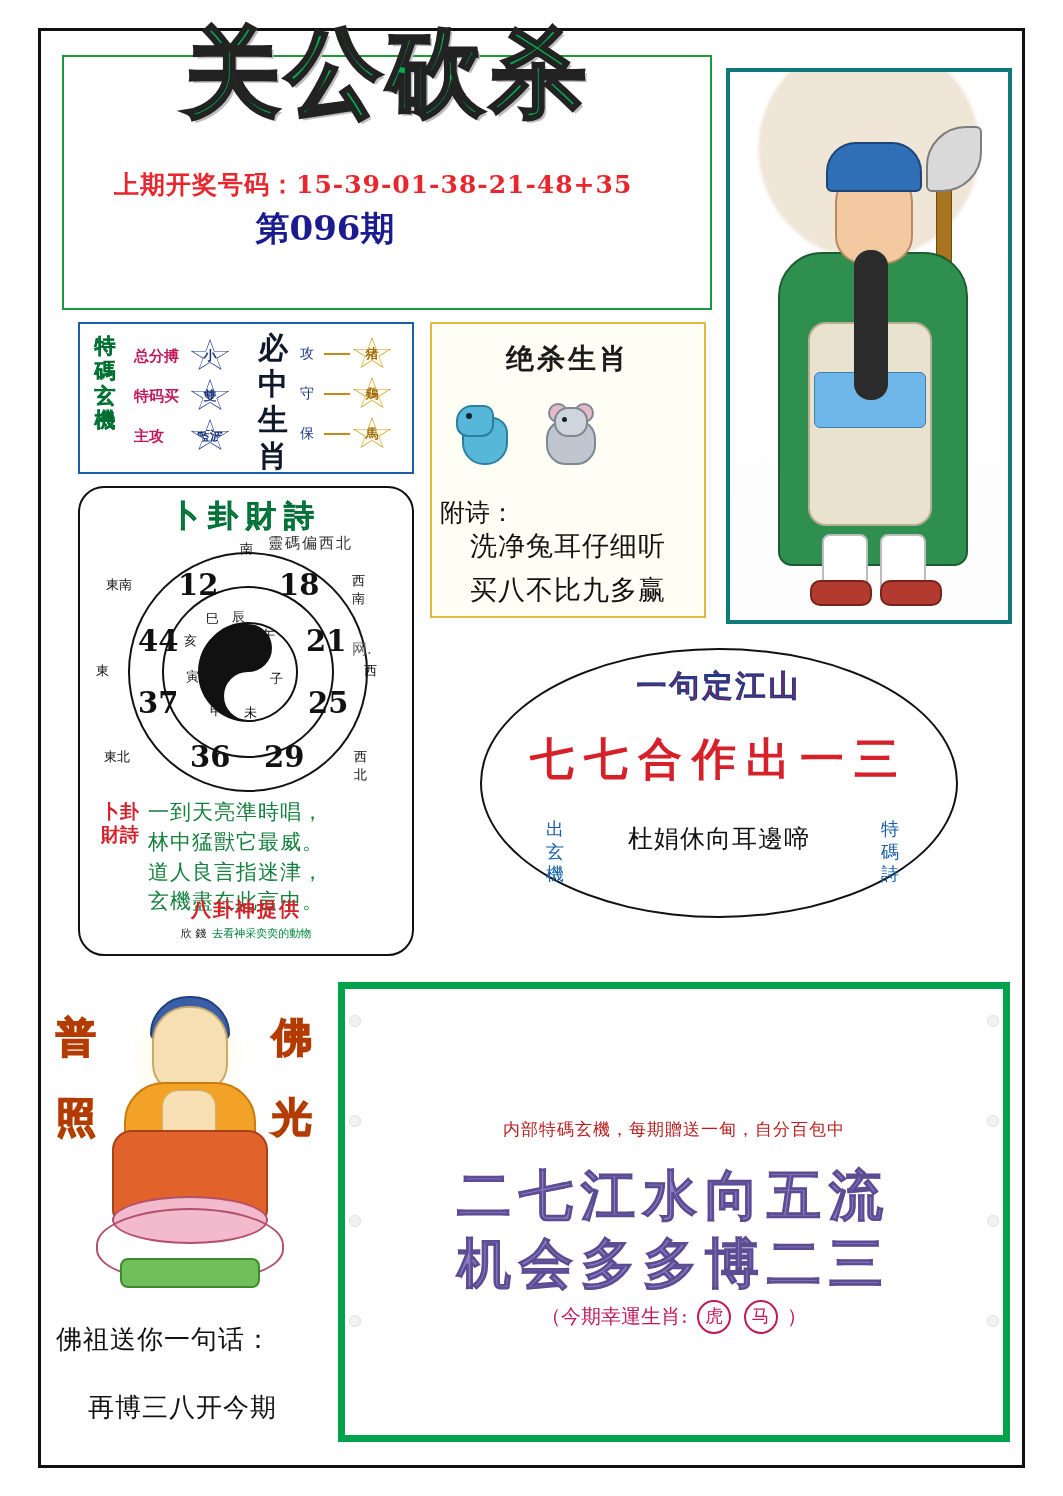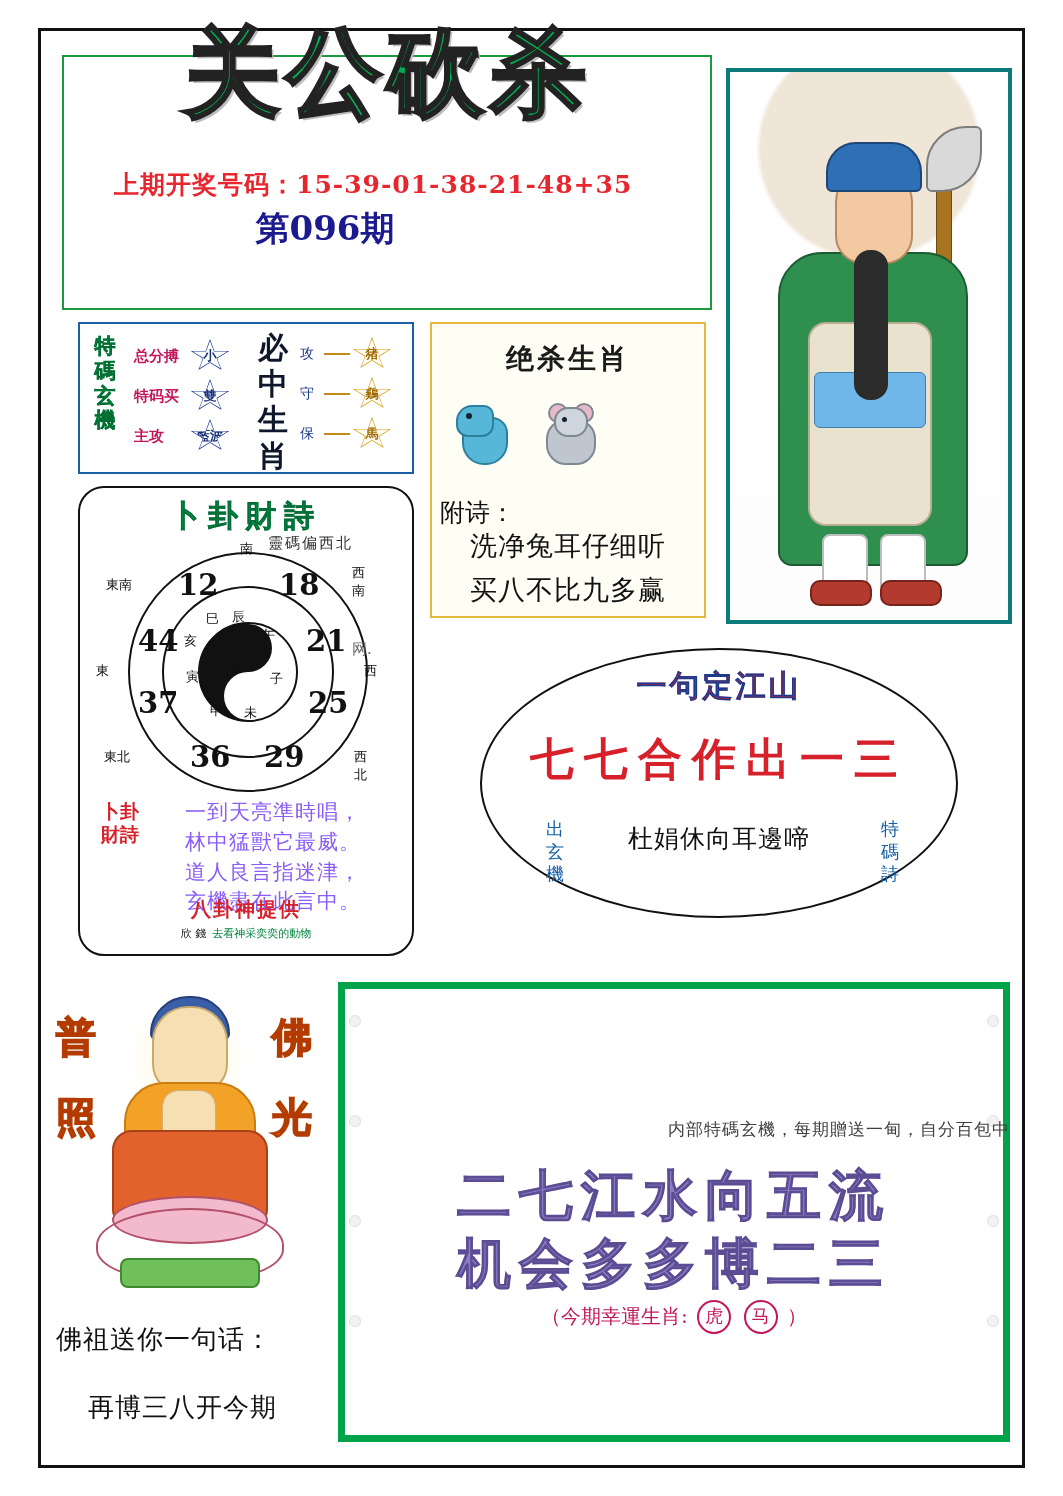--- a/index.html
+++ b/index.html
@@ -181,21 +181,21 @@
   .yin-bot{position:absolute;left:24px;top:48px;width:48px;height:48px;border-radius:50%;background:#fff;}
   .num{position:absolute;font-family:"DejaVu Serif","Liberation Serif",serif;font-size:29px;font-weight:bold;color:#111;}
   .dir{position:absolute;font-family:"DejaVu Serif","Liberation Serif",serif;font-size:13px;color:#111;}
   .branch{position:absolute;font-family:"DejaVu Serif","Liberation Serif",serif;font-size:13px;color:#111;}
 
   .poem-label{
     position:absolute;left:100px;top:800px;width:40px;
     font-family:"DejaVu Serif","Liberation Serif",serif;font-size:19px;font-weight:bold;
     color:#d6202a;line-height:1.22;text-align:center;}
   .poem-lines{position:absolute;left:148px;top:798px;width:250px;}
-  .poem-lines div{font-family:"DejaVu Serif","Liberation Serif",serif;font-size:21px;color:#8b5cf6;line-height:1.42;letter-spacing:1px;text-align:center;}
+  .poem-lines div{font-family:"DejaVu Serif","Liberation Serif",serif;font-size:21px;color:#15803d;line-height:1.42;letter-spacing:1px;}
   .bagua-provide{position:absolute;left:78px;top:896px;width:336px;text-align:center;
     font-family:"DejaVu Serif","Liberation Serif",serif;font-size:20px;font-weight:bold;color:#d6202a;letter-spacing:2px;}
   .bagua-foot{position:absolute;left:78px;top:926px;width:336px;text-align:center;
     font-family:"DejaVu Serif","Liberation Serif",serif;font-size:11px;color:#00823c;}
   .bagua-foot span.k{color:#111;margin-right:6px;}
 
   
   .oval{
     position:absolute;left:480px;top:648px;width:478px;height:270px;
     border:2px solid #111;border-radius:50%;background:#fff;box-sizing:border-box;
@@ -249,22 +249,22 @@
     font-family:"DejaVu Serif","Liberation Serif",serif;font-size:26px;color:#111;letter-spacing:1px;}
   .fozu-2{position:absolute;left:88px;top:1390px;
     font-family:"DejaVu Serif","Liberation Serif",serif;font-size:26px;color:#111;letter-spacing:1px;}
 
   
   .green-panel{
     position:absolute;left:338px;top:982px;width:672px;height:460px;
     border:7px solid #00a24a;box-sizing:border-box;background:#fff;
   }
   .gp-note{
-    position:absolute;left:338px;top:1118px;width:672px;text-align:right;
-    font-family:"DejaVu Serif","Liberation Serif",serif;font-size:17px;color:#404040;letter-spacing:1px;}
+    position:absolute;left:338px;top:1118px;width:672px;text-align:center;
+    font-family:"DejaVu Serif","Liberation Serif",serif;font-size:17px;color:#b91c1c;letter-spacing:1px;}
   .gp-l1{
     position:absolute;left:338px;top:1160px;width:672px;text-align:center;
     font-family:"DejaVu Serif","Liberation Serif",serif;font-size:54px;font-weight:bold;
     color:#8e7cc3;letter-spacing:8px;-webkit-text-stroke:1px #5b4c94;}
   .gp-l2{
     position:absolute;left:338px;top:1228px;width:672px;text-align:center;
     font-family:"DejaVu Serif","Liberation Serif",serif;font-size:54px;font-weight:bold;
     color:#8e7cc3;letter-spacing:8px;-webkit-text-stroke:1px #5b4c94;}
   .gp-lucky{
     position:absolute;left:338px;top:1300px;width:672px;text-align:center;
@@ -397,21 +397,21 @@
     <span class="num" style="left:151px;top:16px;">18</span>
     <span class="num" style="left:178px;top:72px;">21</span>
     <span class="num" style="left:180px;top:134px;">25</span>
     <span class="num" style="left:136px;top:188px;">29</span>
     <span class="num" style="left:62px;top:188px;">36</span>
     <span class="num" style="left:10px;top:134px;">37</span>
     <span class="num" style="left:10px;top:72px;">44</span>
 
     <span class="dir" style="left:112px;top:-12px;">南</span>
     <span class="dir" style="left:-22px;top:24px;">東南</span>
-    <span class="dir" style="left:224px;top:12px;">西南</span>
+    <span class="dir" style="left:224px;top:20px;">西南</span>
     <span class="dir" style="left:-32px;top:110px;">東</span>
     <span class="dir" style="left:236px;top:110px;">西</span>
     <span class="dir" style="left:-24px;top:196px;">東北</span>
     <span class="dir" style="left:226px;top:196px;">西北</span>
 
     <span class="branch" style="left:78px;top:58px;">巳</span>
     <span class="branch" style="left:104px;top:56px;">辰</span>
     <span class="branch" style="left:134px;top:74px;">午</span>
     <span class="branch" style="left:56px;top:80px;">亥</span>
     <span class="branch" style="left:142px;top:118px;">子</span>

